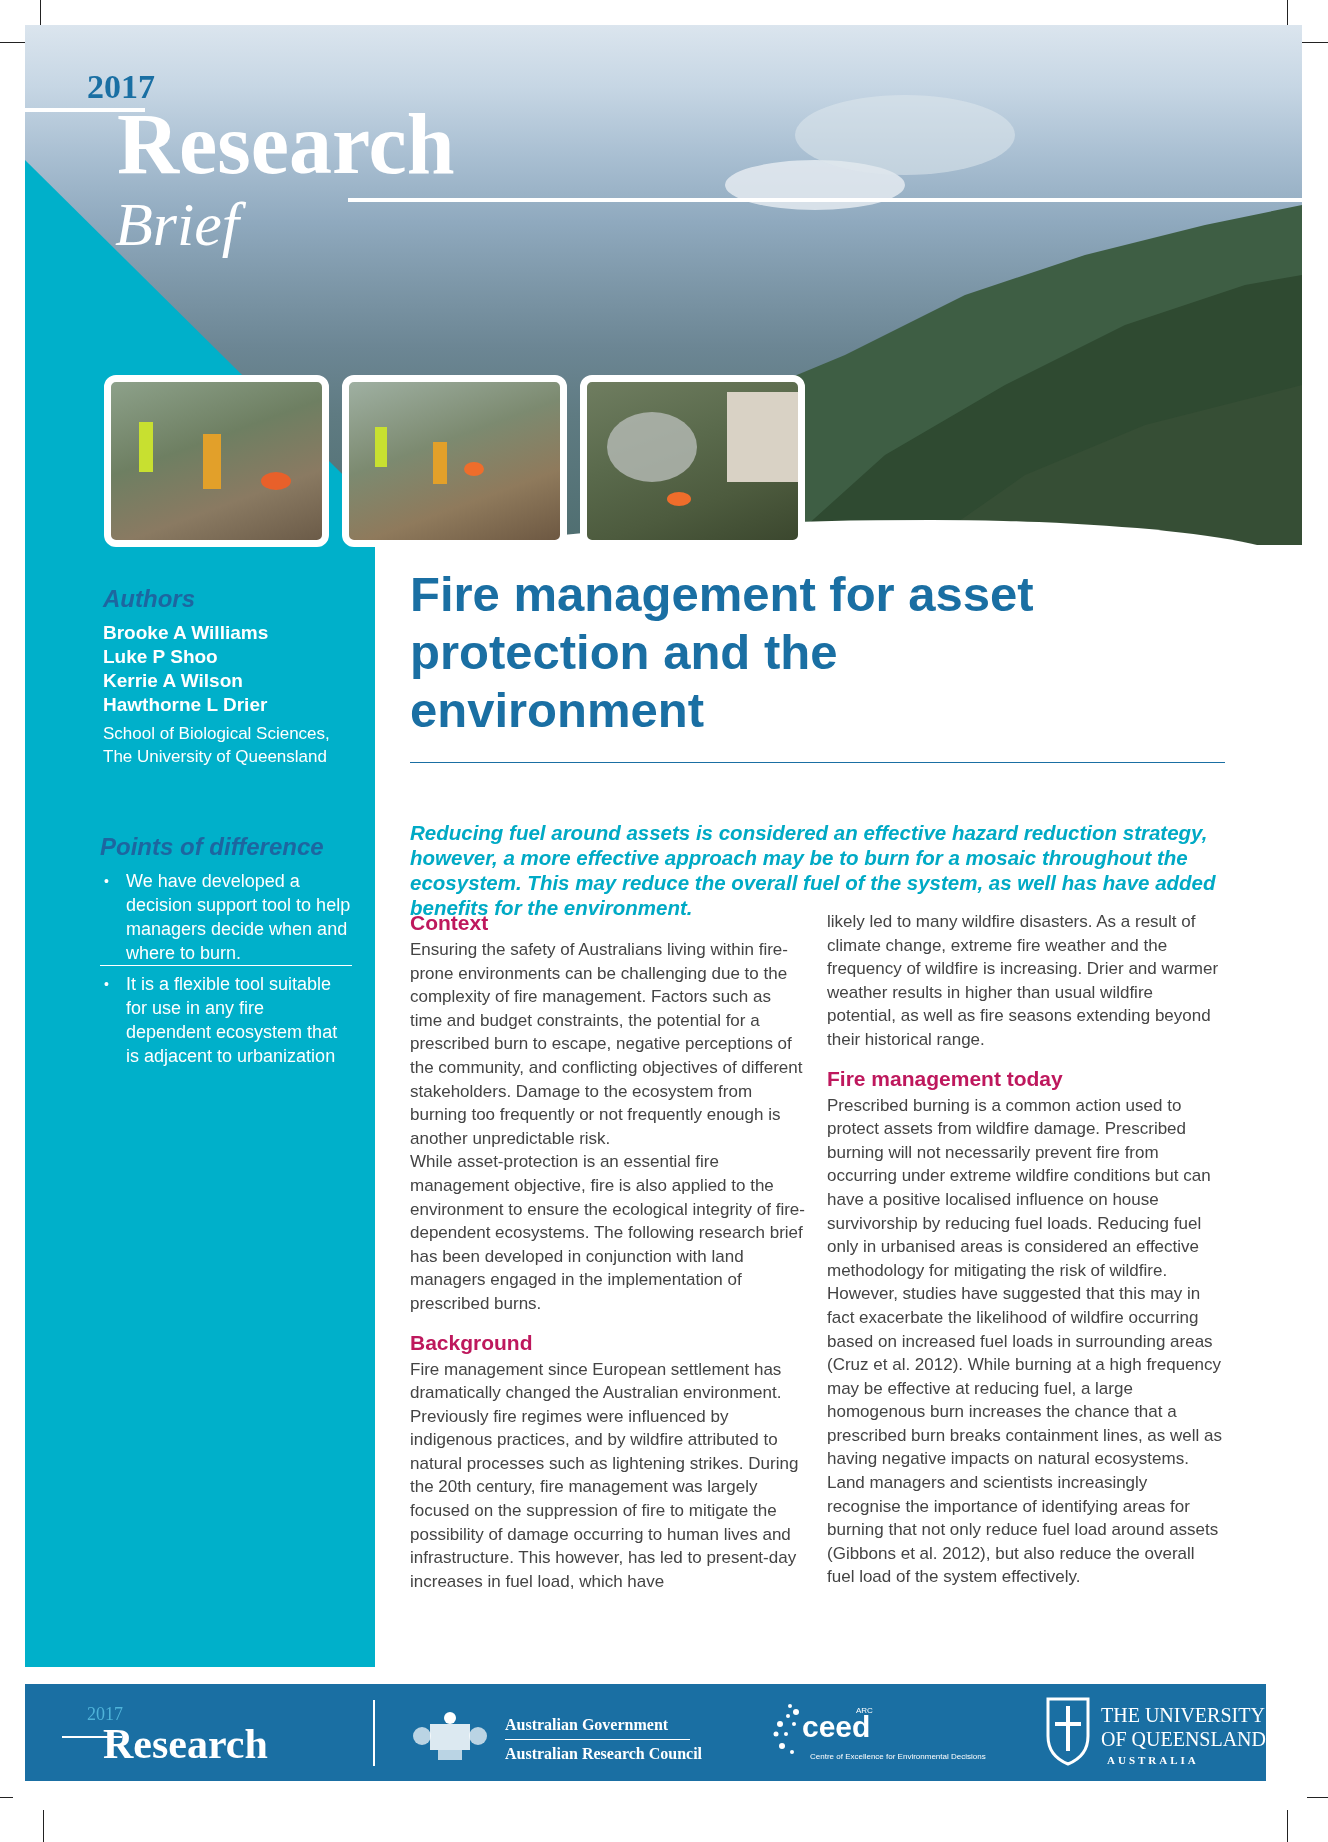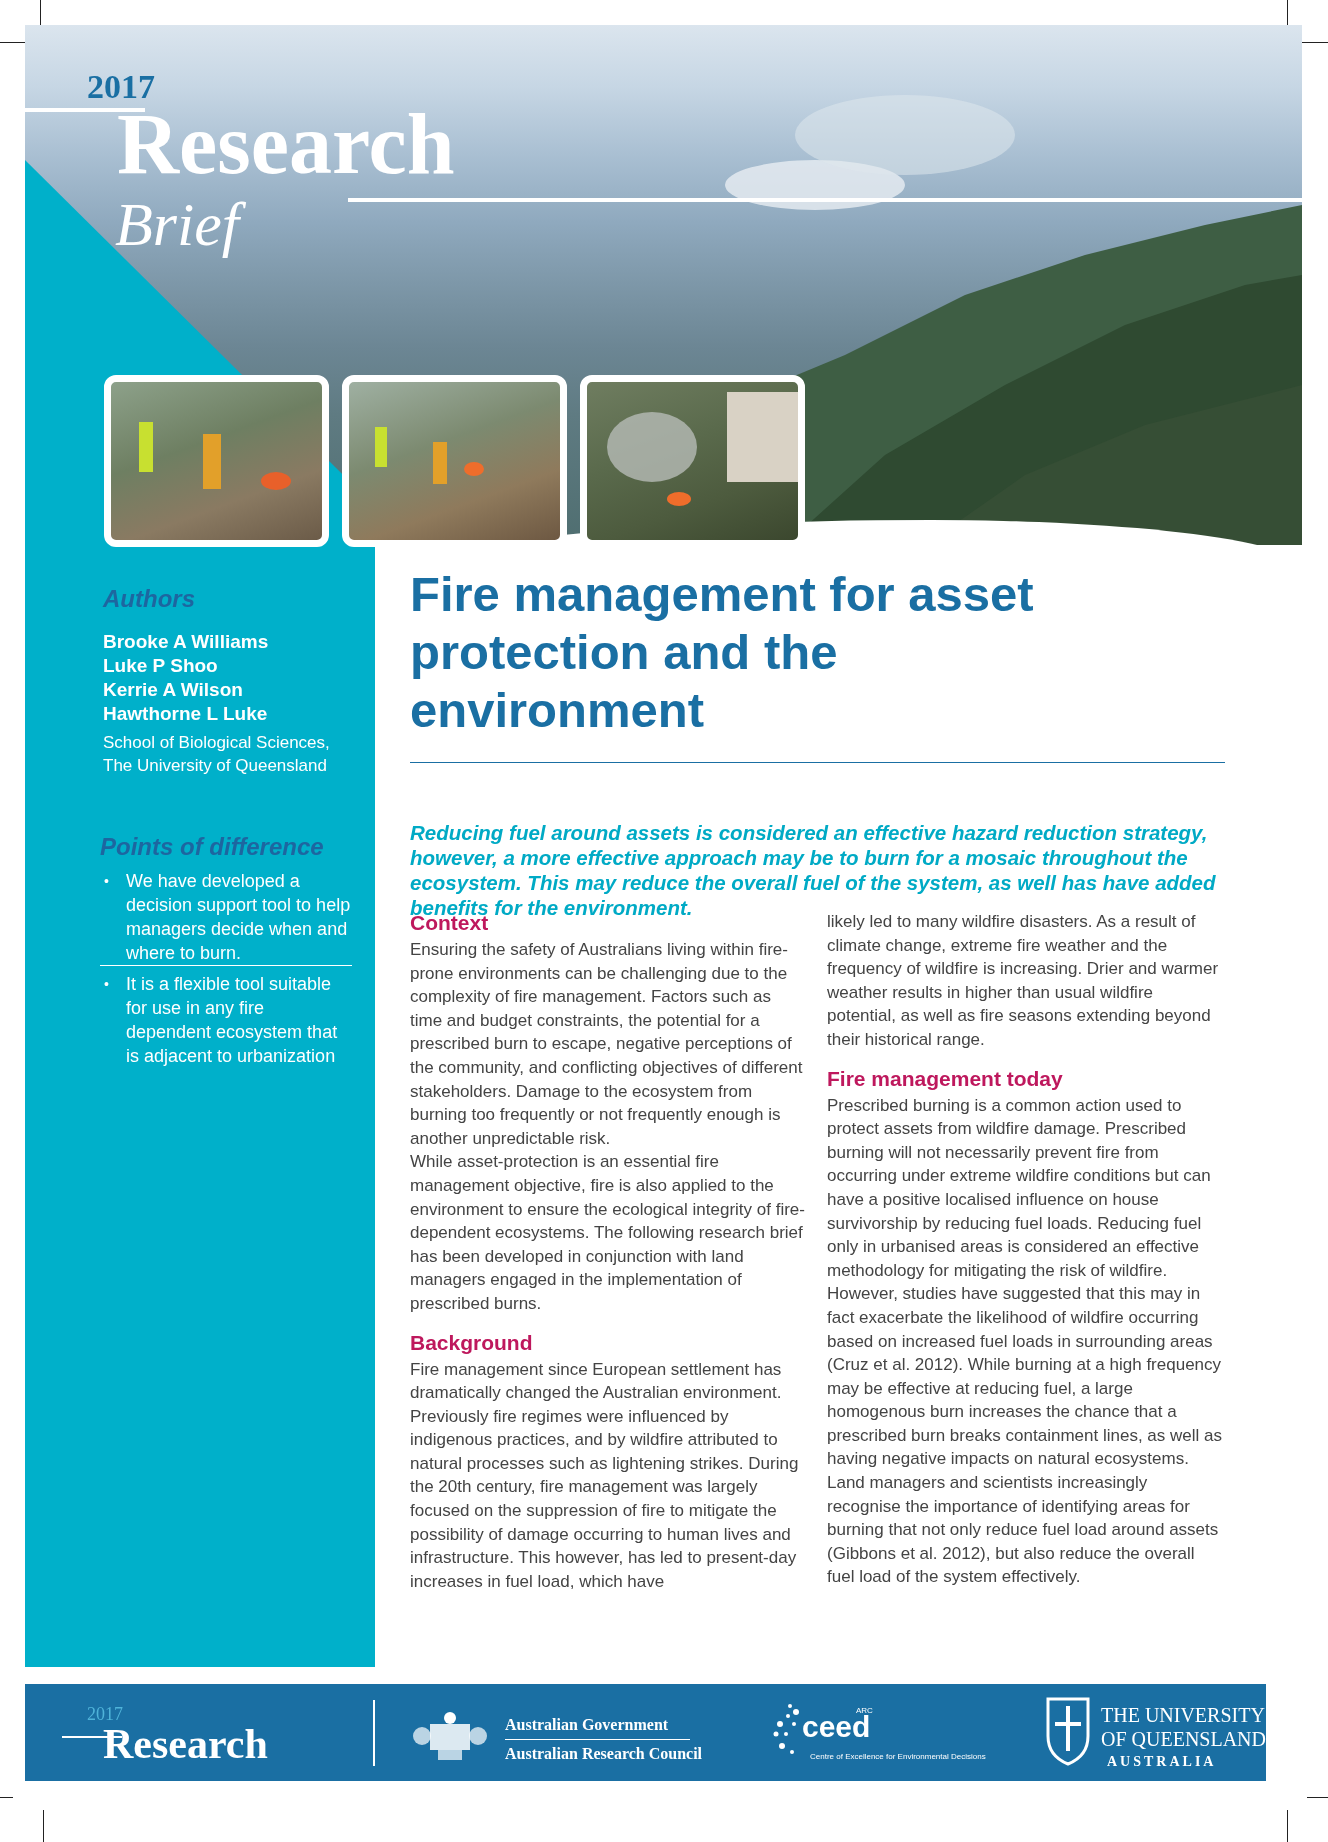--- a/index.html
+++ b/index.html
@@ -89,25 +89,25 @@
   <div style="position:absolute;left:115px;top:80px;width:20px;height:14px;background:#ef6d2b;border-radius:50%;"></div>
 </div>
 <div class="thumb" style="left:580px;background:linear-gradient(160deg,#6f7d60 0%,#5a6a4c 40%,#4d5b3e 70%,#3b472e 100%);">
   <div style="position:absolute;left:140px;top:10px;width:75px;height:90px;background:#d9d2c5;"></div>
   <div style="position:absolute;left:20px;top:30px;width:90px;height:70px;background:#b7bcb7;border-radius:50%;opacity:0.8;"></div>
   <div style="position:absolute;left:80px;top:110px;width:24px;height:14px;background:#ef6d2b;border-radius:50%;"></div>
 </div>
 
 <div class="authors">
   <div class="side-h">Authors</div>
-  <div class="names" style="margin-top:17px;">
+  <div class="names" style="margin-top:8px;">
     <div>Brooke A Williams</div>
     <div>Luke P Shoo</div>
     <div>Kerrie A Wilson</div>
-    <div>Hawthorne L Luke</div>
+    <div>Hawthorne L Drier</div>
   </div>
   <div class="aff">
     <div>School of Biological Sciences,</div>
     <div>The University of Queensland</div>
   </div>
 </div>
 
 <div class="points">
   <div class="side-h">Points of difference</div>
   <ul>
@@ -169,15 +169,15 @@
     <div style="position:absolute;left:32px;top:8px;font-size:30px;font-weight:bold;">ceed</div>
     <div style="position:absolute;left:40px;top:50px;font-size:8px;white-space:nowrap;">Centre of Excellence for Environmental Decisions</div>
   </div>
   <div class="f-uq">
     <svg width="46" height="72" viewBox="0 0 46 72" style="position:absolute;left:0;top:0;">
       <path d="M3 3 H43 V40 Q43 60 23 68 Q3 60 3 40 Z" fill="none" stroke="#fff" stroke-width="3"></path>
       <path d="M23 10 V55 M10 28 H36" stroke="#fff" stroke-width="4"></path>
     </svg>
     <div style="position:absolute;left:56px;top:8px;font-family:'Liberation Serif',serif;font-size:20px;white-space:nowrap;">THE UNIVERSITY</div>
     <div style="position:absolute;left:56px;top:32px;font-family:'Liberation Serif',serif;font-size:20px;white-space:nowrap;">OF QUEENSLAND</div>
-    <div style="position:absolute;left:62px;top:58px;font-family:'Liberation Serif',serif;font-size:14px;letter-spacing:3px;font-weight:bold;">AUSTRALIA</div>
+    <div style="position:absolute;left:62px;top:58px;font-family:'Liberation Serif',serif;font-size:11px;letter-spacing:3px;font-weight:bold;">AUSTRALIA</div>
   </div>
 </div>
 
 </body></html>

